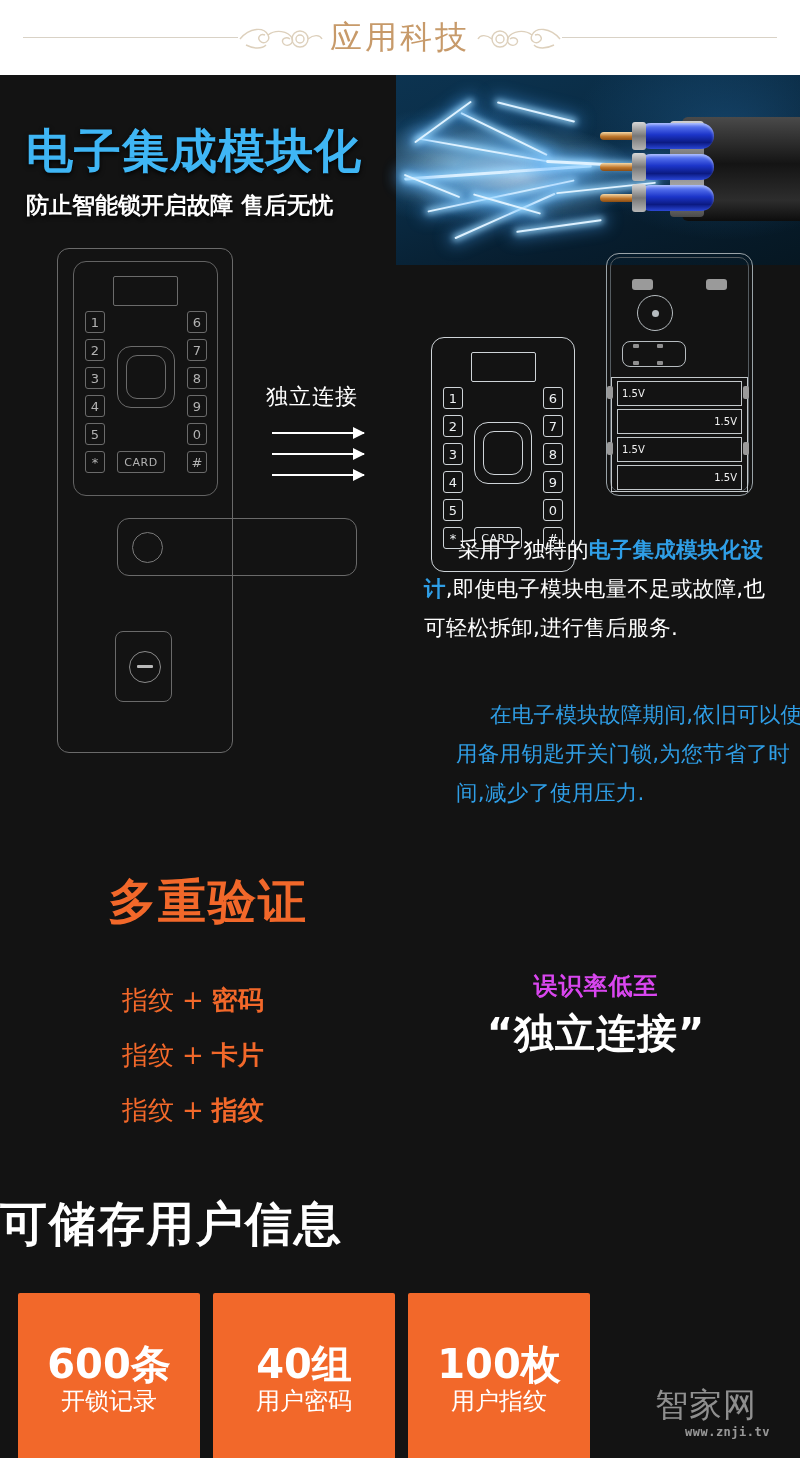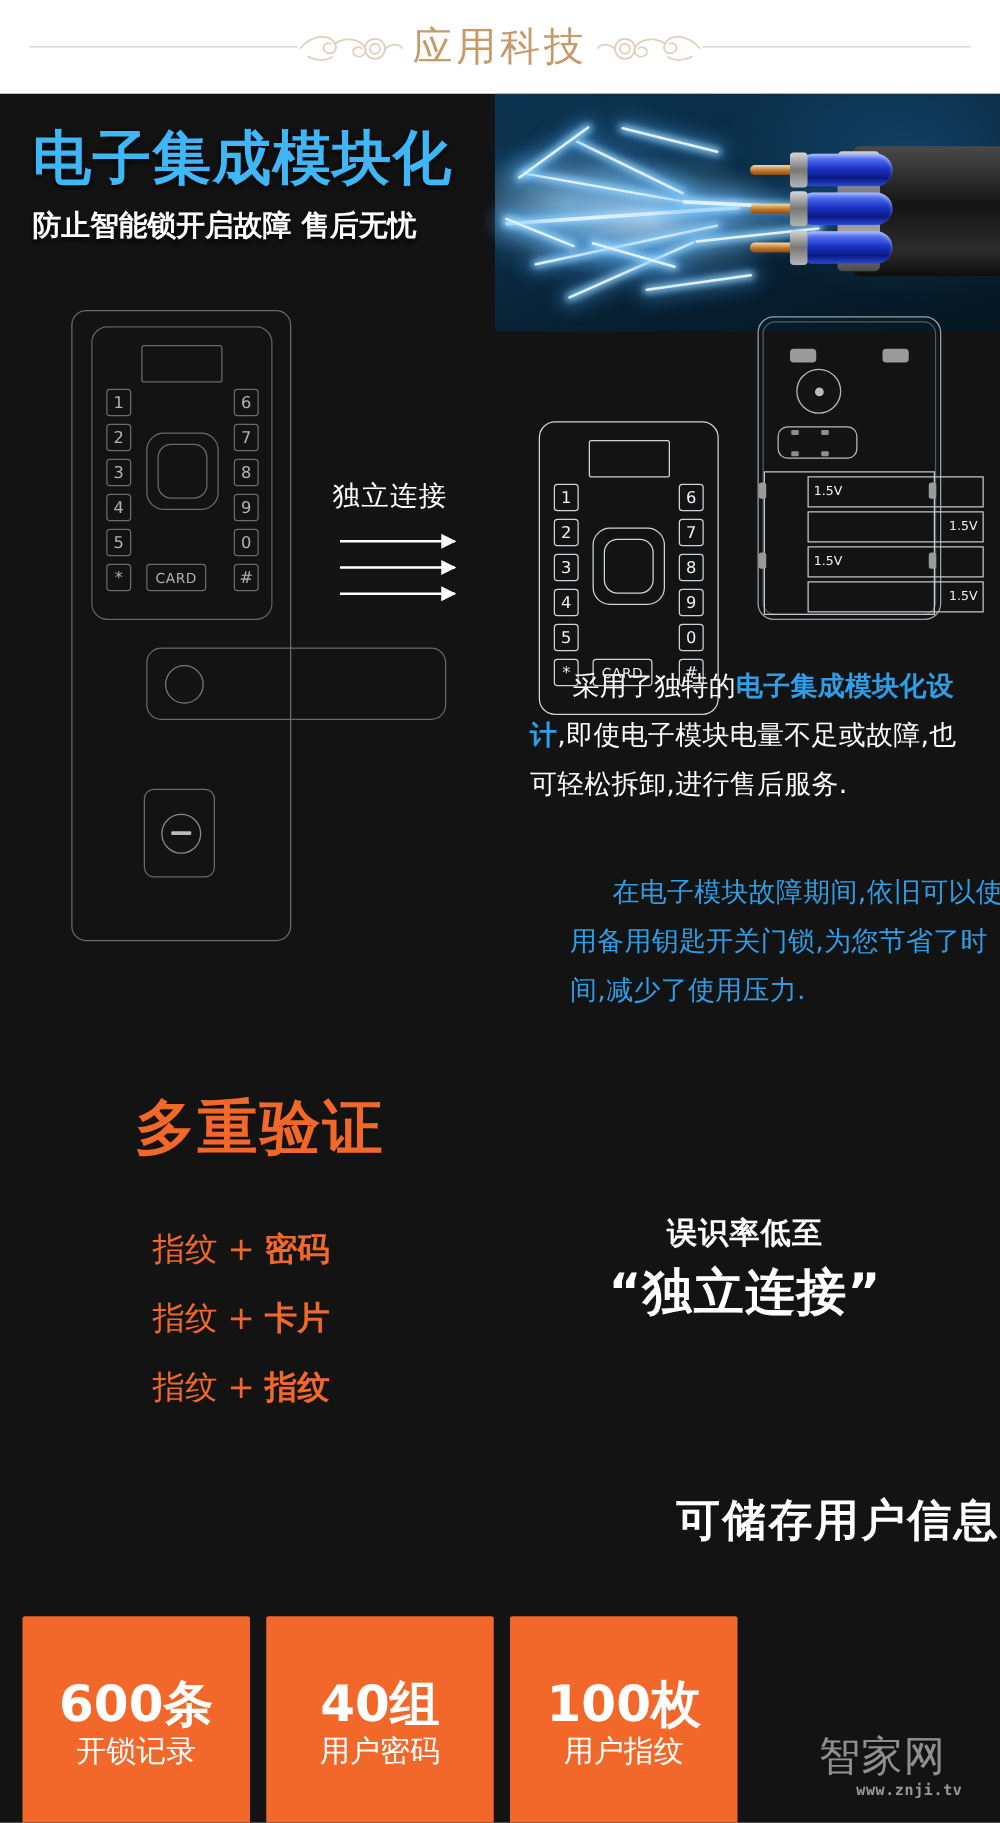--- a/index.html
+++ b/index.html
@@ -60,21 +60,21 @@
   }
   .wire{ position:absolute; height:26px; border-radius:13px;
     background:linear-gradient(180deg,#6f8dff,#1c35c9 45%,#0b1a82 75%,#2946d6);
     box-shadow:inset 0 2px 3px rgba(255,255,255,.45); }
   .wire .cu{ position:absolute; left:-38px; top:9px; width:44px; height:8px; border-radius:4px;
     background:linear-gradient(180deg,#f6d9a8,#c0782d 55%,#8a4d14); }
   .wire .cap{ position:absolute; left:-6px; top:-1px; width:14px; height:28px; border-radius:3px;
     background:linear-gradient(180deg,#d8d8d8,#777,#b5b5b5); }
 
   
-  .head-wrap{ position:absolute; left:26px; top:20px; }
+  .head-wrap{ position:absolute; left:26px; top:45px; }
   .head-main{
     font-family:"DejaVu Sans","Liberation Sans",sans-serif;
     font-size:47px; font-weight:bold; color:#3fb6f5; letter-spacing:1px;
     text-shadow:0 2px 5px rgba(0,0,0,.9); white-space:nowrap;
   }
   .head-sub{
     font-family:"DejaVu Sans","Liberation Sans",sans-serif;
     font-size:23px; font-weight:bold; color:#ffffff; letter-spacing:0px;
     margin-top:7px; white-space:nowrap; text-shadow:0 2px 4px rgba(0,0,0,.9);
   }
@@ -146,24 +146,24 @@
   .batmod{ position:absolute; left:606px; top:178px; width:147px; height:243px; }
   .batmod .shell{ position:absolute; inset:0; border:1px solid #9aa3a8; border-radius:13px; }
   .batmod .shell2{ position:absolute; left:4px; top:4px; right:4px; bottom:4px; border:1px solid #555c61; border-radius:10px; }
   .batmod .tab{ position:absolute; width:21px; height:11px; background:#9a9a9a; border-radius:3px; }
   .batmod .lens{ position:absolute; left:31px; top:42px; width:36px; height:36px; border:1px solid #b6bcc0; border-radius:50%; }
   .batmod .lensdot{ position:absolute; left:46px; top:57px; width:7px; height:7px; background:#b6bcc0; border-radius:50%; }
   .batmod .spkr{ position:absolute; left:16px; top:88px; width:64px; height:26px; border:1px solid #b6bcc0; border-radius:8px; }
   .batmod .spkr .p{ position:absolute; width:6px; height:4px; background:#8f8f8f; border-radius:1px; }
   .batbox{ position:absolute; left:5px; top:124px; width:137px; height:115px; border:1px solid #c3c8cb; }
   .cell{
-    position:absolute; left:5px; width:141px; height:25px; border:1px solid #c3c8cb;
+    position:absolute; left:5px; width:125px; height:25px; border:1px solid #c3c8cb;
     display:flex; align-items:center;
     font-family:"DejaVu Sans","Liberation Sans",sans-serif;
-    font-size:10px; color:#f1f1f1;margin-left:29px;
+    font-size:10px; color:#f1f1f1;
   }
   .cell.l{ justify-content:flex-start; padding-left:4px; }
   .cell.r{ justify-content:flex-end; padding-right:4px; }
   .contact{ position:absolute; width:6px; height:13px; background:#9a9a9a; border-radius:2px; }
 
   
   .para{
     position:absolute; width:348px;
     font-family:"DejaVu Sans","Liberation Sans",sans-serif;
     font-size:21.5px; line-height:39px; letter-spacing:0.3px;
@@ -183,32 +183,32 @@
     font-family:"DejaVu Sans","Liberation Sans",sans-serif;
     font-size:26px; color:#f2682a; line-height:55px; white-space:nowrap;
   }
   .auth-row .a{ font-weight:400; }
   .auth-row .plus{ font-weight:400; padding:0 8px; }
   .auth-row .b{ font-weight:bold; }
 
   .fr-wrap{ position:absolute; left:404px; top:895px; width:384px; text-align:center; }
   .fr-small{
     font-family:"DejaVu Sans","Liberation Sans",sans-serif;
-    font-size:24px; font-weight:bold; color:#ffffff; letter-spacing:1px;
+    font-size:24px; font-weight:bold; color:#d946ef; letter-spacing:1px;
   }
   .fr-big{
     font-family:"DejaVu Sans","Liberation Sans",sans-serif;
     font-size:40px; font-weight:bold; color:#ffffff; letter-spacing:1px; margin-top:4px;
   }
 
   
   .store-title{
-    position:absolute; left:0; top:1118px; width:800px; text-align:right;
-    font-family:"DejaVu Sans","Liberation Sans",sans-serif;
-    font-size:35px; font-weight:bold; color:#ffffff; letter-spacing:2px;
+    position:absolute; left:0; top:1118px; width:800px; text-align:left;
+    font-family:"DejaVu Sans","Liberation Sans",sans-serif;
+    font-size:47px; font-weight:bold; color:#ffffff; letter-spacing:2px;
   }
   .cards{ position:absolute; left:18px; top:1218px; width:764px; display:flex; gap:13px; }
   .card{
     width:182px; height:172px; background:#f2682a; border-radius:2px;
     display:flex; flex-direction:column; align-items:center; justify-content:center;
   }
   .card .big{
     font-family:"DejaVu Sans","Liberation Sans",sans-serif;
     font-size:40px; font-weight:bold; color:#ffffff; line-height:1.05; letter-spacing:0px;
   }

